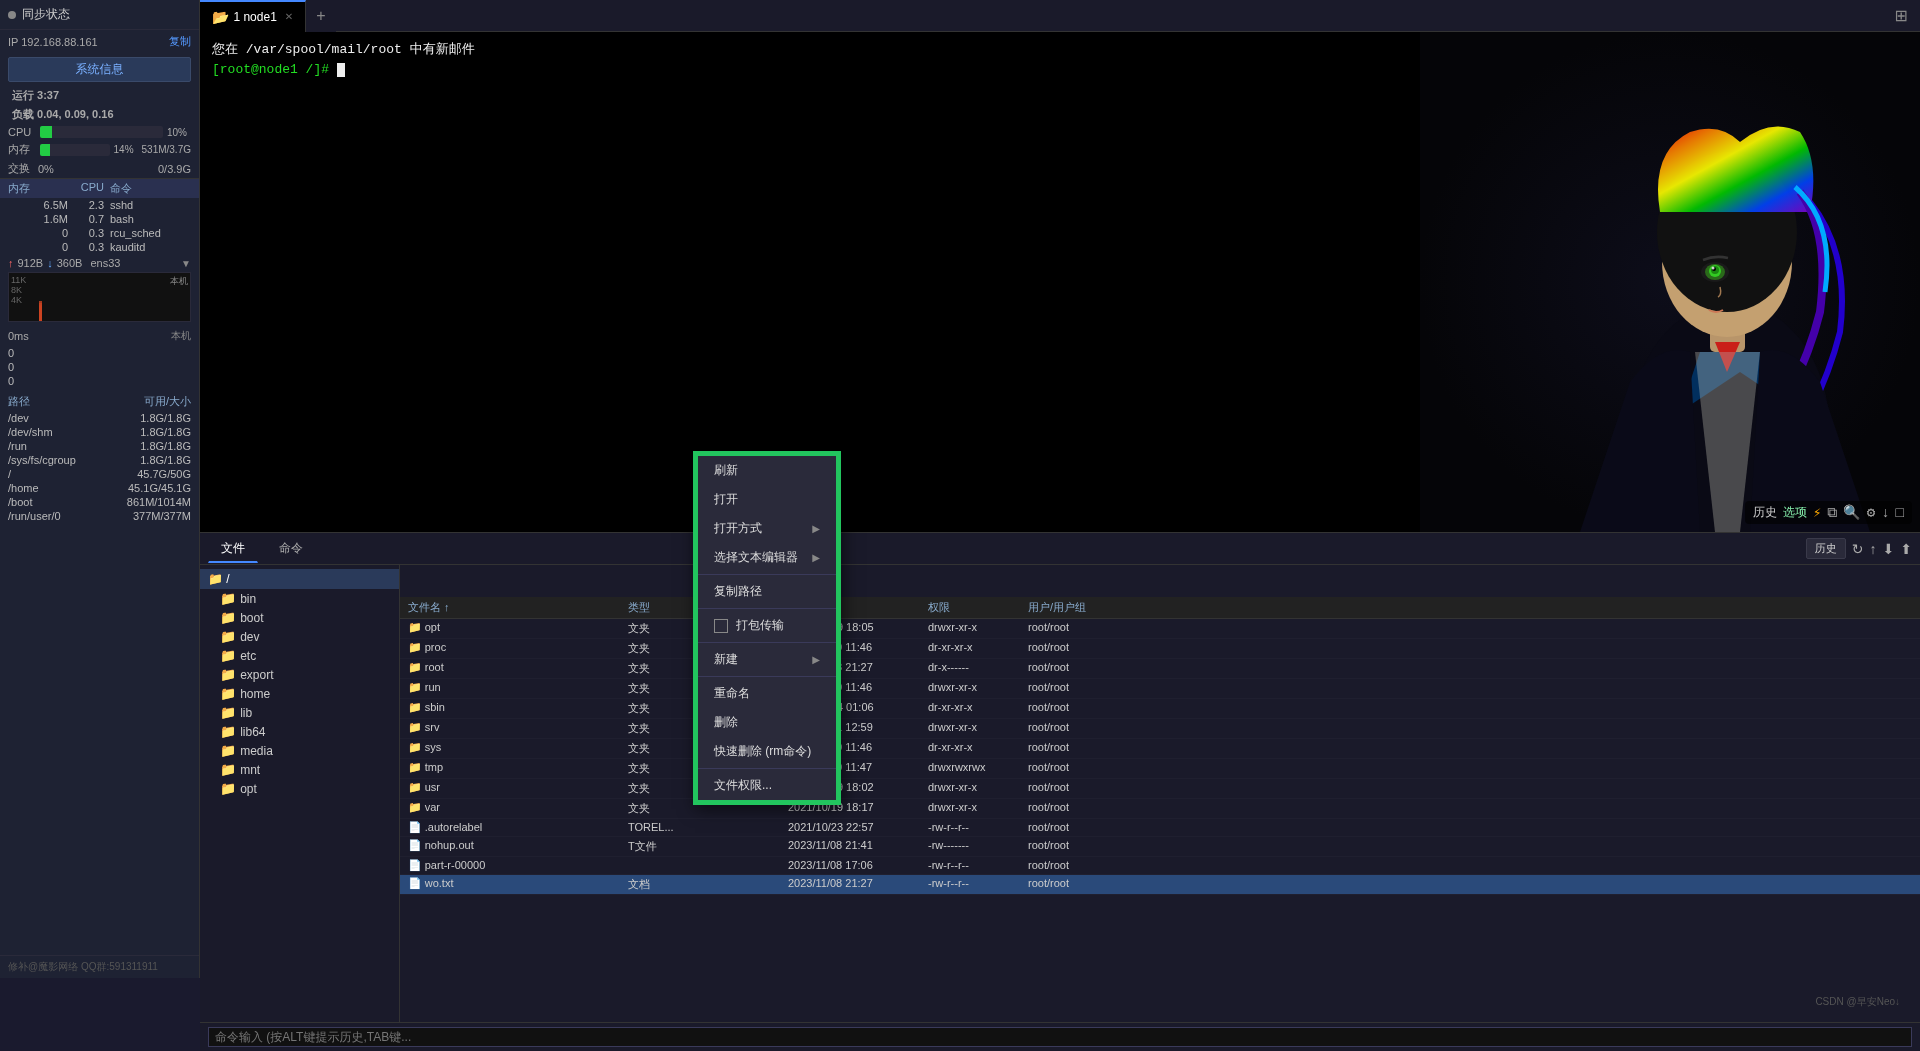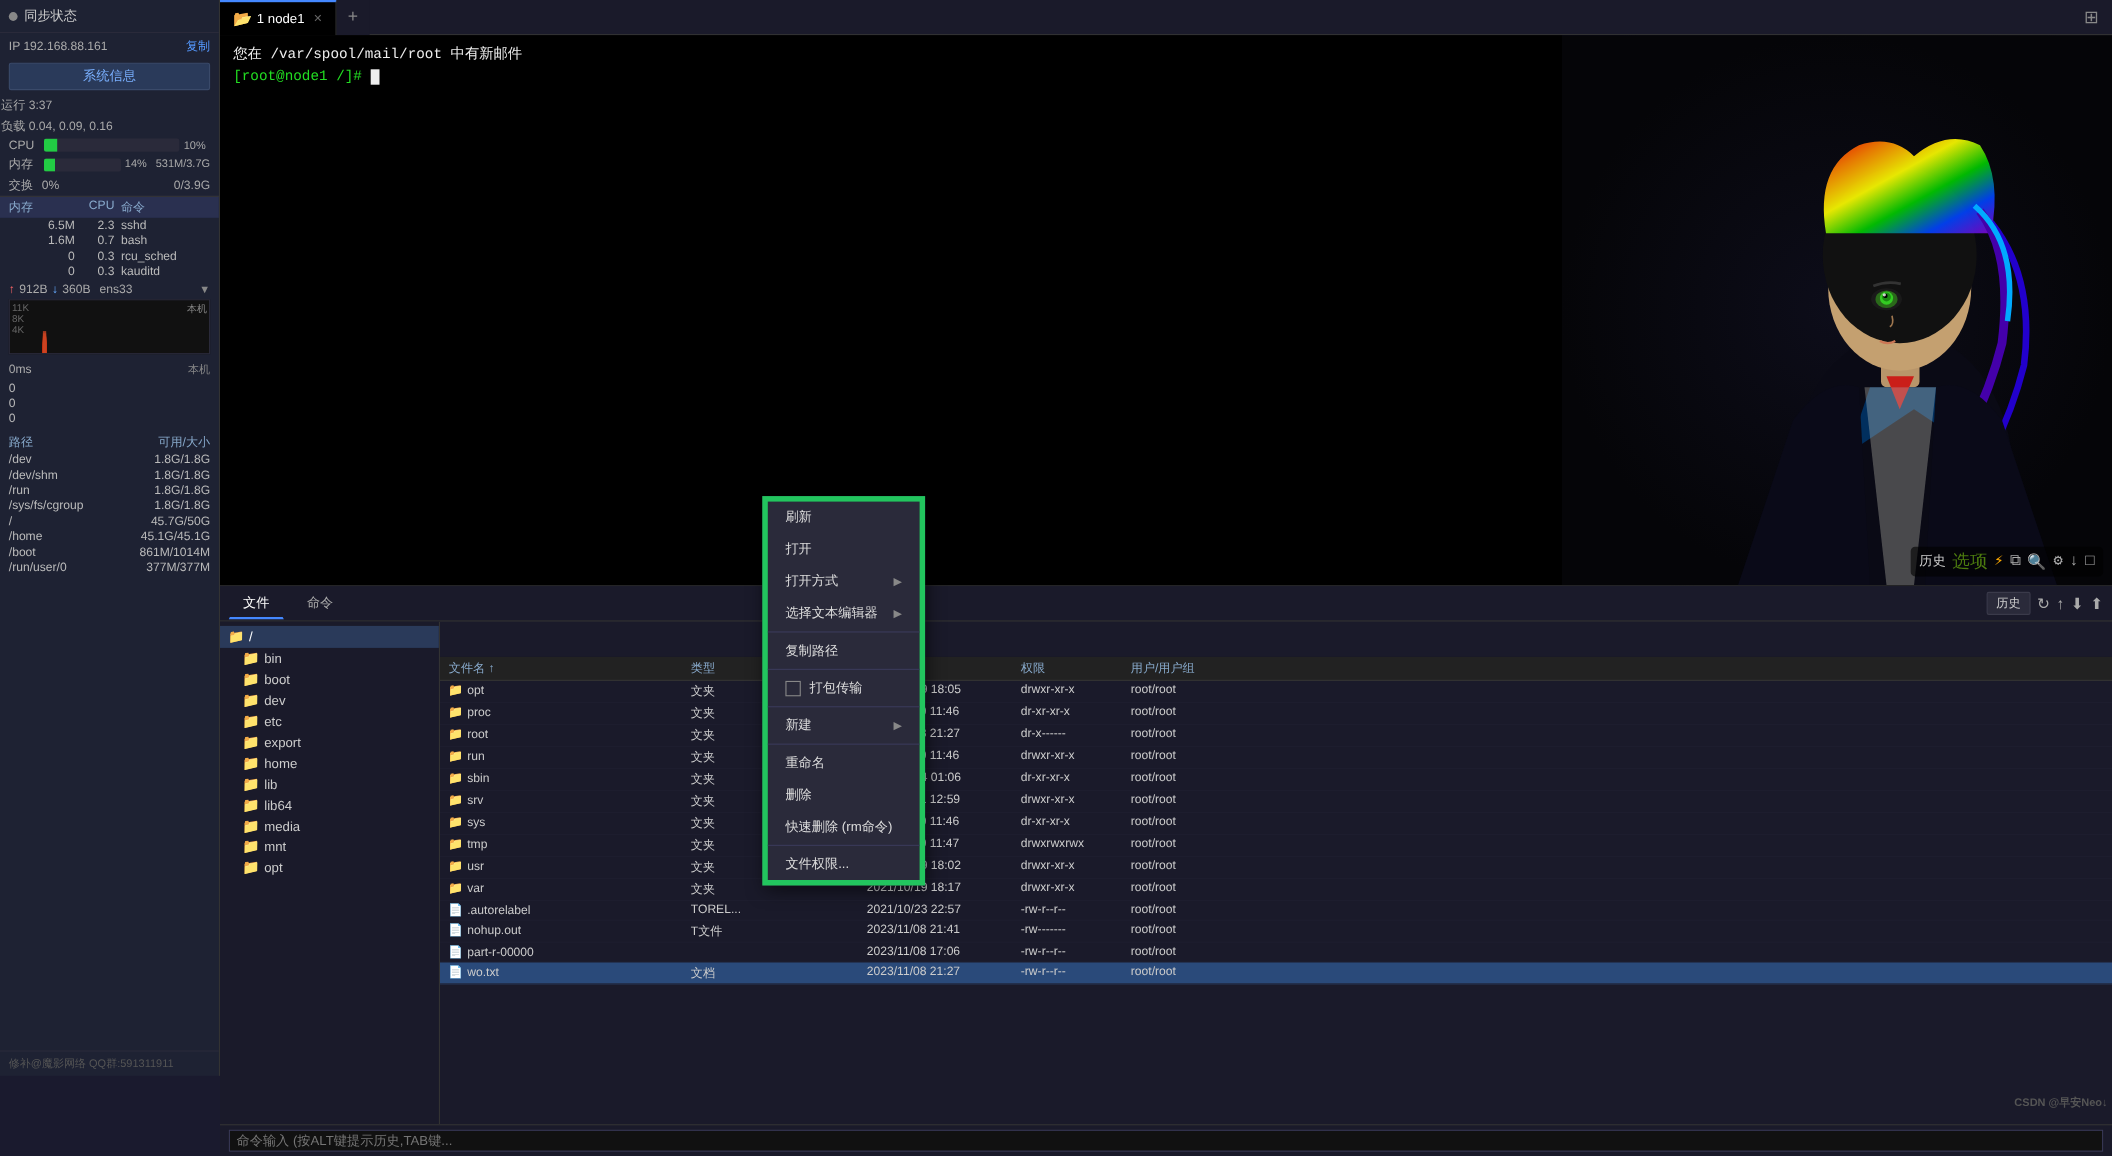--- a/index.html
+++ b/index.html
@@ -22,21 +22,21 @@
       padding: 6px 8px; font-size: 12px; color: #ccc;
       border-bottom: 1px solid #2a2a3a;
     }
     .sync-dot { width: 8px; height: 8px; border-radius: 50%; background: #888; display: inline-block; }
     .ip-row { display: flex; align-items: center; justify-content: space-between; padding: 4px 8px; font-size: 11px; color: #aaa; }
     .copy-btn { color: #5599ff; cursor: pointer; font-size: 11px; }
     .sys-info-btn {
       margin: 4px 8px; background: #2a3a5a; border: 1px solid #3a4a6a; color: #7ab0ff;
       padding: 3px 0; text-align: center; cursor: pointer; font-size: 12px; border-radius: 2px;
     }
-    .stat-row { padding: 2px 1px; font-size: 11px; color: #aaa; }
+    .stat-row { padding: 2px 12px; font-size: 11px; color: #aaa; font-weight: bold; }
     .stat-bar-row { display: flex; align-items: center; gap: 4px; padding: 2px 8px; }
     .stat-label { font-size: 11px; color: #aaa; min-width: 28px; }
     .stat-bar-bg { flex: 1; height: 12px; background: #2a2a3a; border-radius: 2px; overflow: hidden; }
     .stat-bar-fill { height: 100%; background: #22cc44; }
     .stat-bar-fill.mem { background: #22cc44; }
     .stat-pct { font-size: 10px; color: #aaa; min-width: 24px; }
     .stat-val { font-size: 10px; color: #aaa; }
     .swap-row { display: flex; align-items: center; gap: 4px; padding: 2px 8px; font-size: 11px; color: #aaa; }
 
     
@@ -471,21 +471,21 @@
 
         <path d="M210 350 Q240 310 270 320 L280 500 L160 500" fill="#0a0a18"></path>
         <path d="M400 350 Q370 310 340 320 L330 500 L450 500" fill="#0a0a18"></path>
 
         <path d="M275 320 L295 500 L320 500 L340 320" fill="#ddddcc" opacity="0.3"></path>
       </svg>
     </div>
 
     <div style="position:absolute;right:8px;bottom:8px;display:flex;align-items:center;gap:6px;background:rgba(0,0,0,0.6);padding:3px 8px;border-radius:4px;">
       <span style="color:#ccc;font-size:12px;cursor:pointer;">历史</span>
-      <span style="color:#4d7c0f;font-size:16px;cursor:pointer;">选项</span>
+      <span style="color:#86efac;font-size:12px;cursor:pointer;">选项</span>
       <span style="color:#ffaa00;font-size:14px;cursor:pointer;">⚡</span>
       <span style="color:#aaa;font-size:14px;cursor:pointer;">⧉</span>
       <span style="color:#aaa;font-size:14px;cursor:pointer;">🔍</span>
       <span style="color:#aaa;font-size:14px;cursor:pointer;">⚙</span>
       <span style="color:#aaa;font-size:14px;cursor:pointer;">↓</span>
       <span style="color:#aaa;font-size:14px;cursor:pointer;">□</span>
     </div>
   </div>
 
   <div class="bottom-panel">
@@ -724,15 +724,15 @@
       </div>
     <div class="ctx-item">
         <span>快速删除 (rm命令)</span>
       </div>
     <div class="ctx-separator"></div>
     <div class="ctx-item">
         <span>文件权限...</span>
       </div>
   </div>
 
-  <div class="csdn-badge" style="position:absolute;right:4px;bottom:42px;font-size:10px;color:#555;font-weight:bold;">CSDN @早安Neo↓</div>
+  <div class="csdn-badge" style="position:absolute;right:20px;bottom:42px;font-size:10px;color:#555;">CSDN @早安Neo↓</div>
 
 </div>
 
 </body></html>

